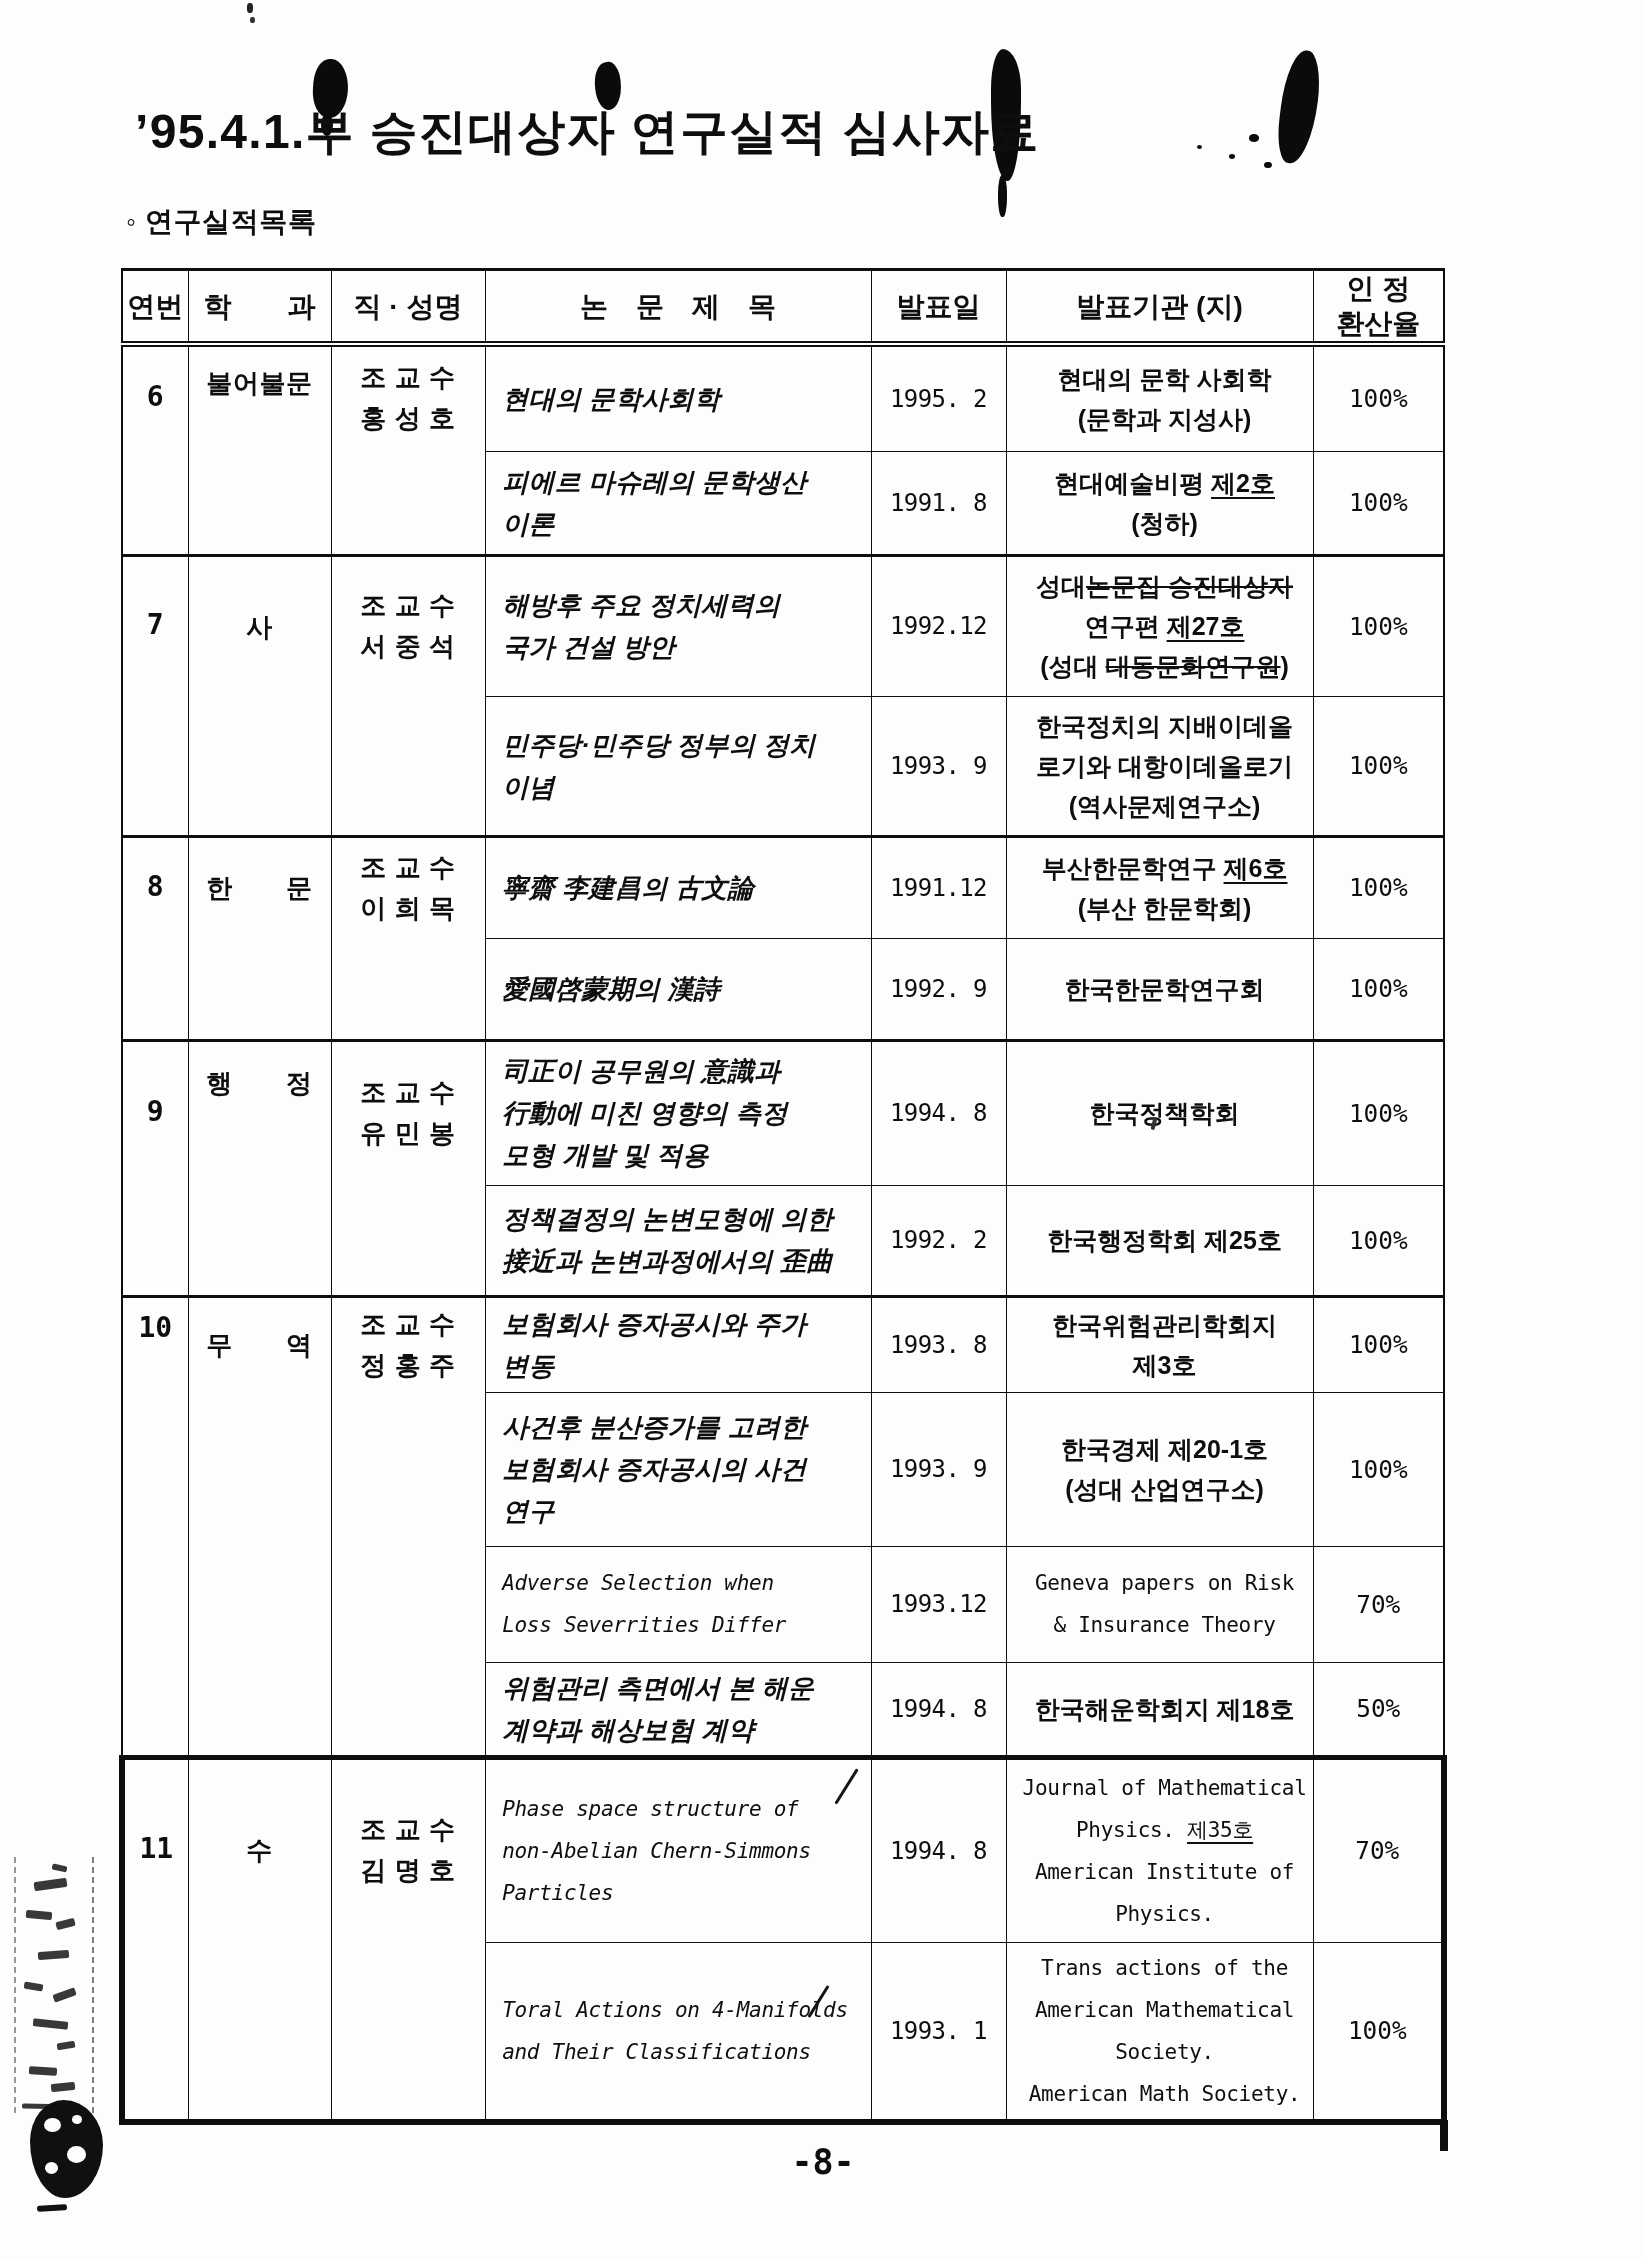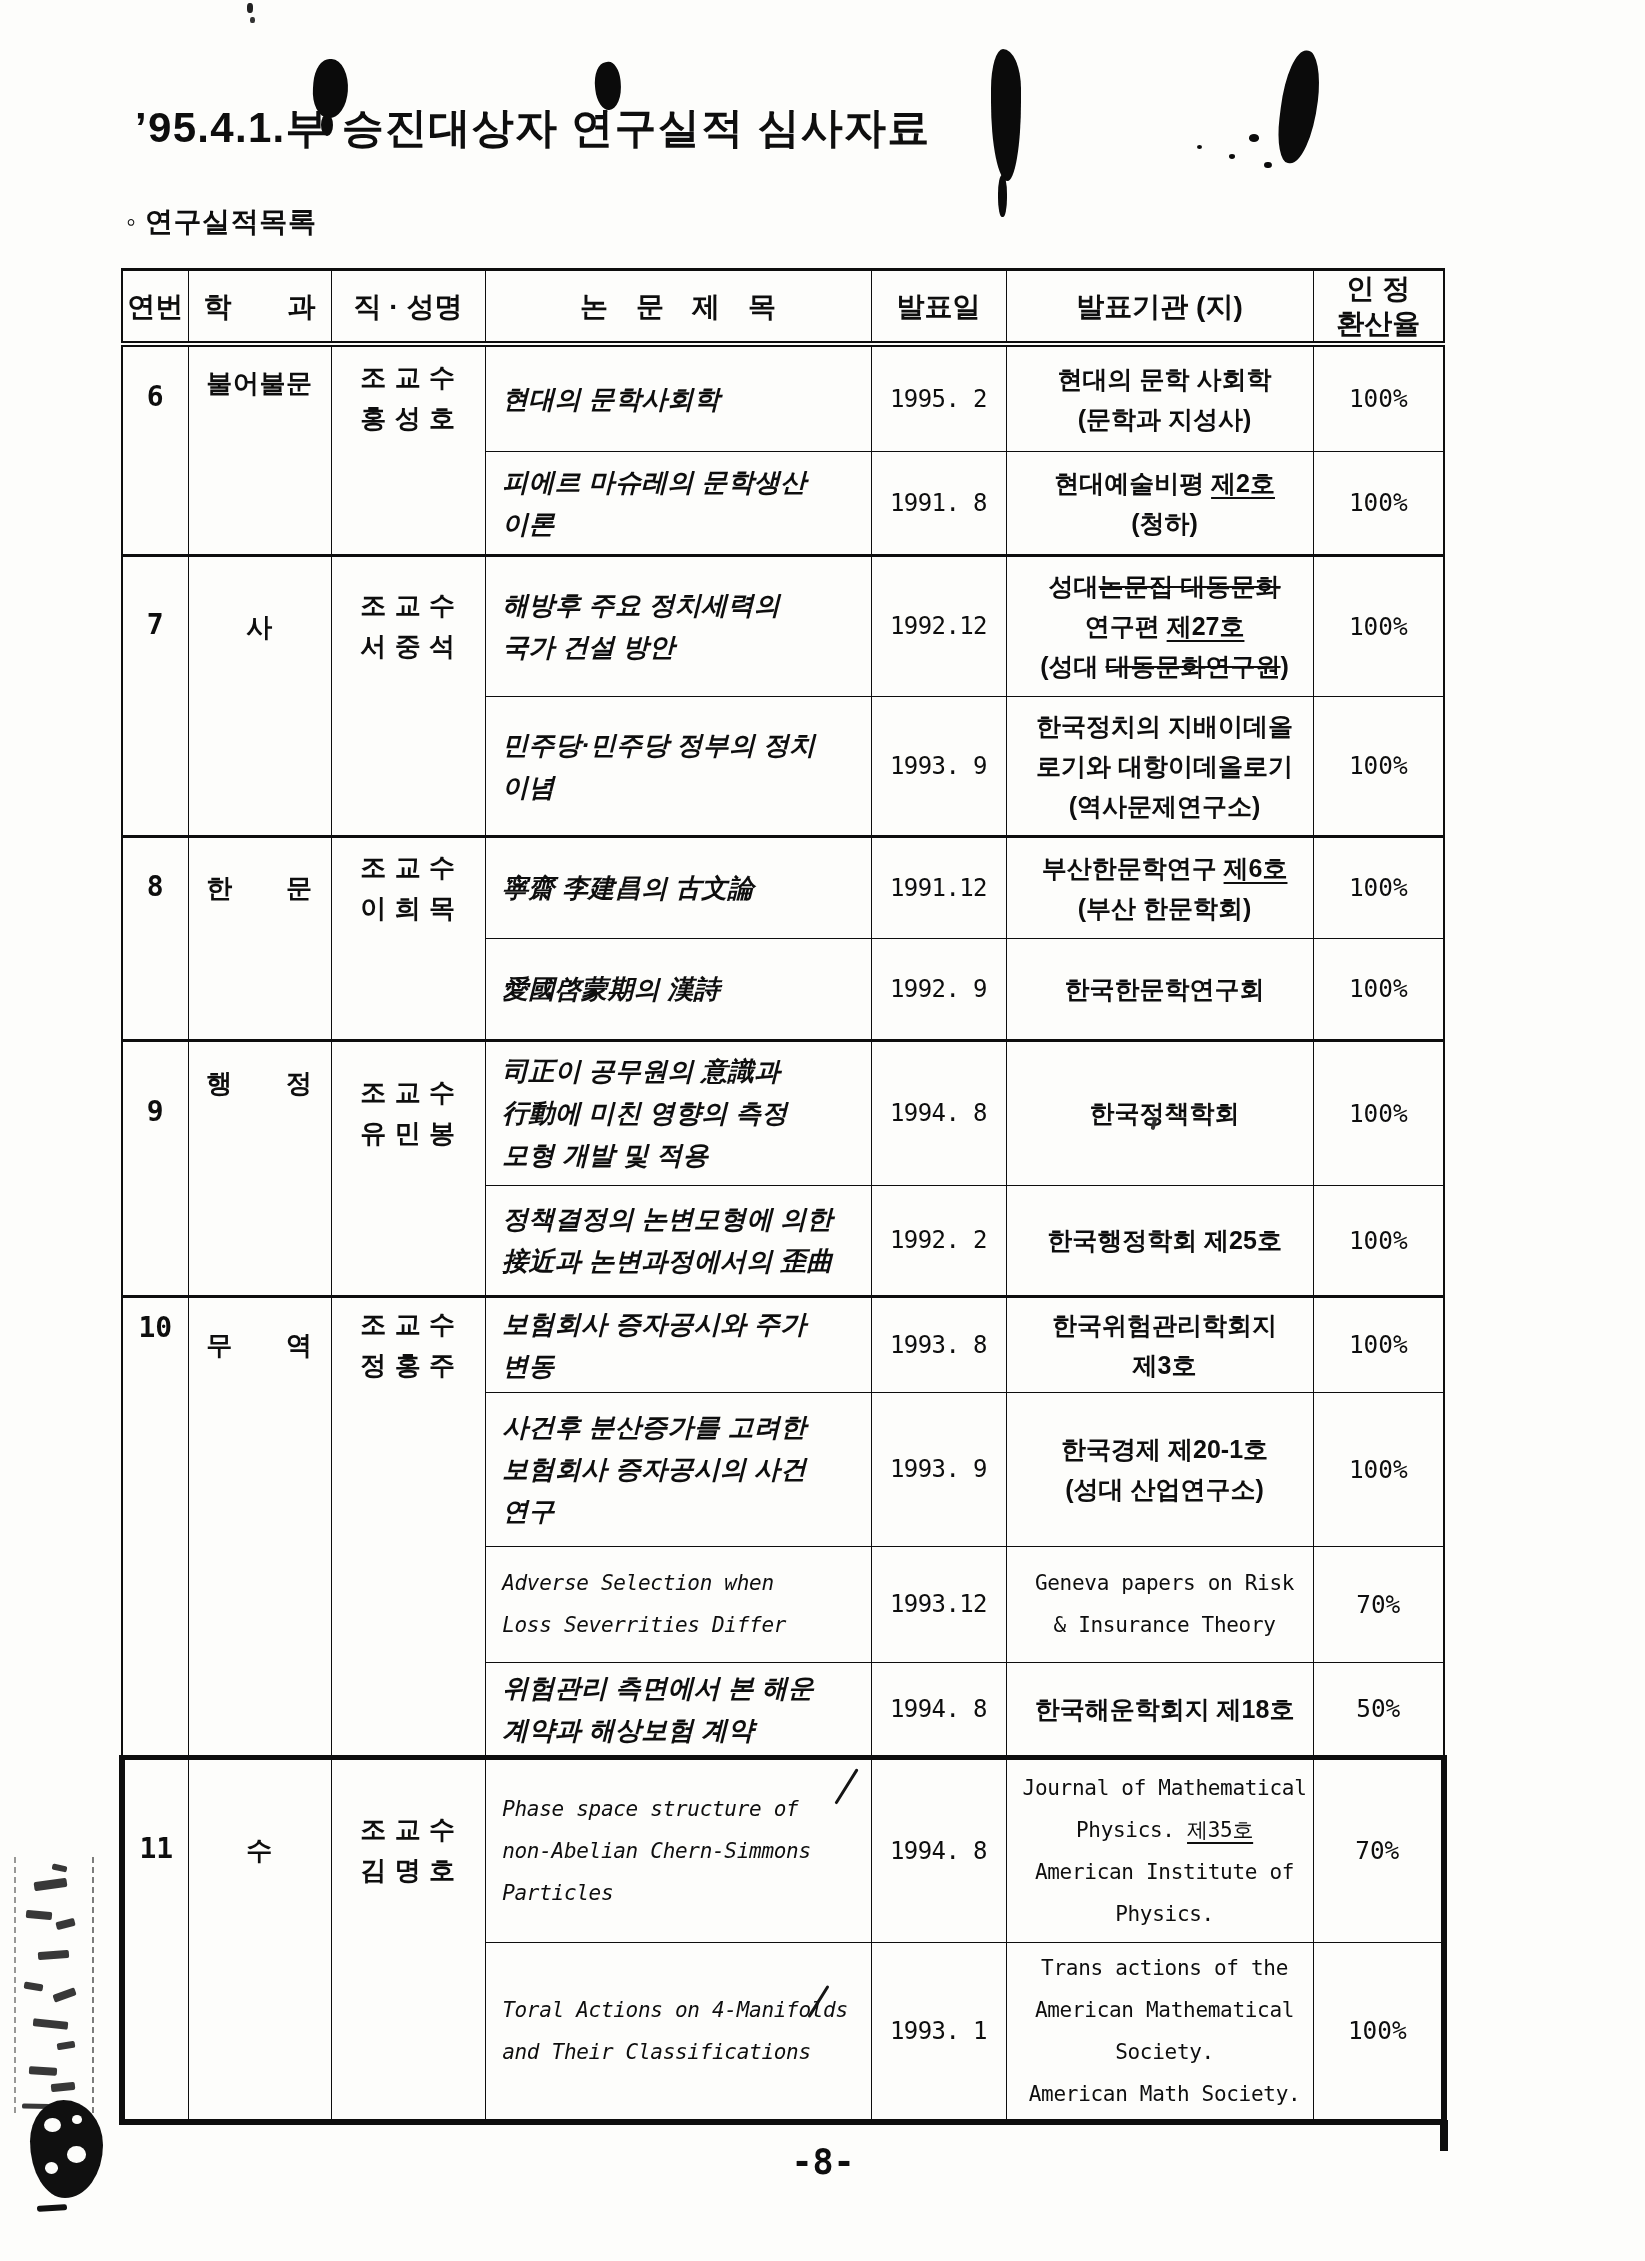--- a/index.html
+++ b/index.html
@@ -3,21 +3,21 @@
 <meta charset="utf-8">
 <style>
   html,body{margin:0;padding:0;}
   body{
     width:1646px;height:2261px;position:relative;overflow:hidden;
     background:#fdfdfb;color:#0e0e0e;
     font-family:"Liberation Sans", sans-serif;
   }
   .page-title{
     position:absolute;left:135px;top:100px;
-    font-size:42px;font-weight:800;letter-spacing:1.3px;white-space:nowrap;
+    font-size:48px;font-weight:800;letter-spacing:1.3px;white-space:nowrap;
   }
   .subtitle{
     position:absolute;left:126px;top:203px;
     font-size:28px;font-weight:700;letter-spacing:0.6px;white-space:nowrap;
   }
   table.research{
     position:absolute;left:119px;top:268px;width:1321px;
     border-collapse:collapse;table-layout:fixed;
     border:2.6px solid #0e0e0e;
   }
@@ -166,21 +166,21 @@
 
     <tr class="gs" style="height:141px">
       <td class="c-no" rowspan="2" style="padding-top:51px">7</td>
       <td class="c-dept" rowspan="2" style="padding-top:53px">사</td>
       <td class="c-pn" rowspan="2" style="padding-top:28px">
         <div>조 교 수</div>
         <div>서 중 석</div>
       </td>
       <td class="c-title">해방후 주요 정치세력의<br>국가 건설 방안</td>
       <td class="c-date">1992.12</td>
-      <td class="c-venue">성대<s>논문집 대동문화</s><br>연구편 <u>제27호</u><br>(성대 <s>대동문화연구원</s>)</td>
+      <td class="c-venue">성대<s>논문집 승진대상자</s><br>연구편 <u>제27호</u><br>(성대 <s>대동문화연구원</s>)</td>
       <td class="c-rate">100%</td>
     </tr>
     <tr style="height:140px">
       <td class="c-title">민주당·민주당 정부의 정치<br>이념</td>
       <td class="c-date">1993. 9</td>
       <td class="c-venue">한국정치의 지배이데올<br>로기와 대항이데올로기<br>(역사문제연구소)</td>
       <td class="c-rate">100%</td>
     </tr>
 
     <tr class="gs" style="height:102px">

